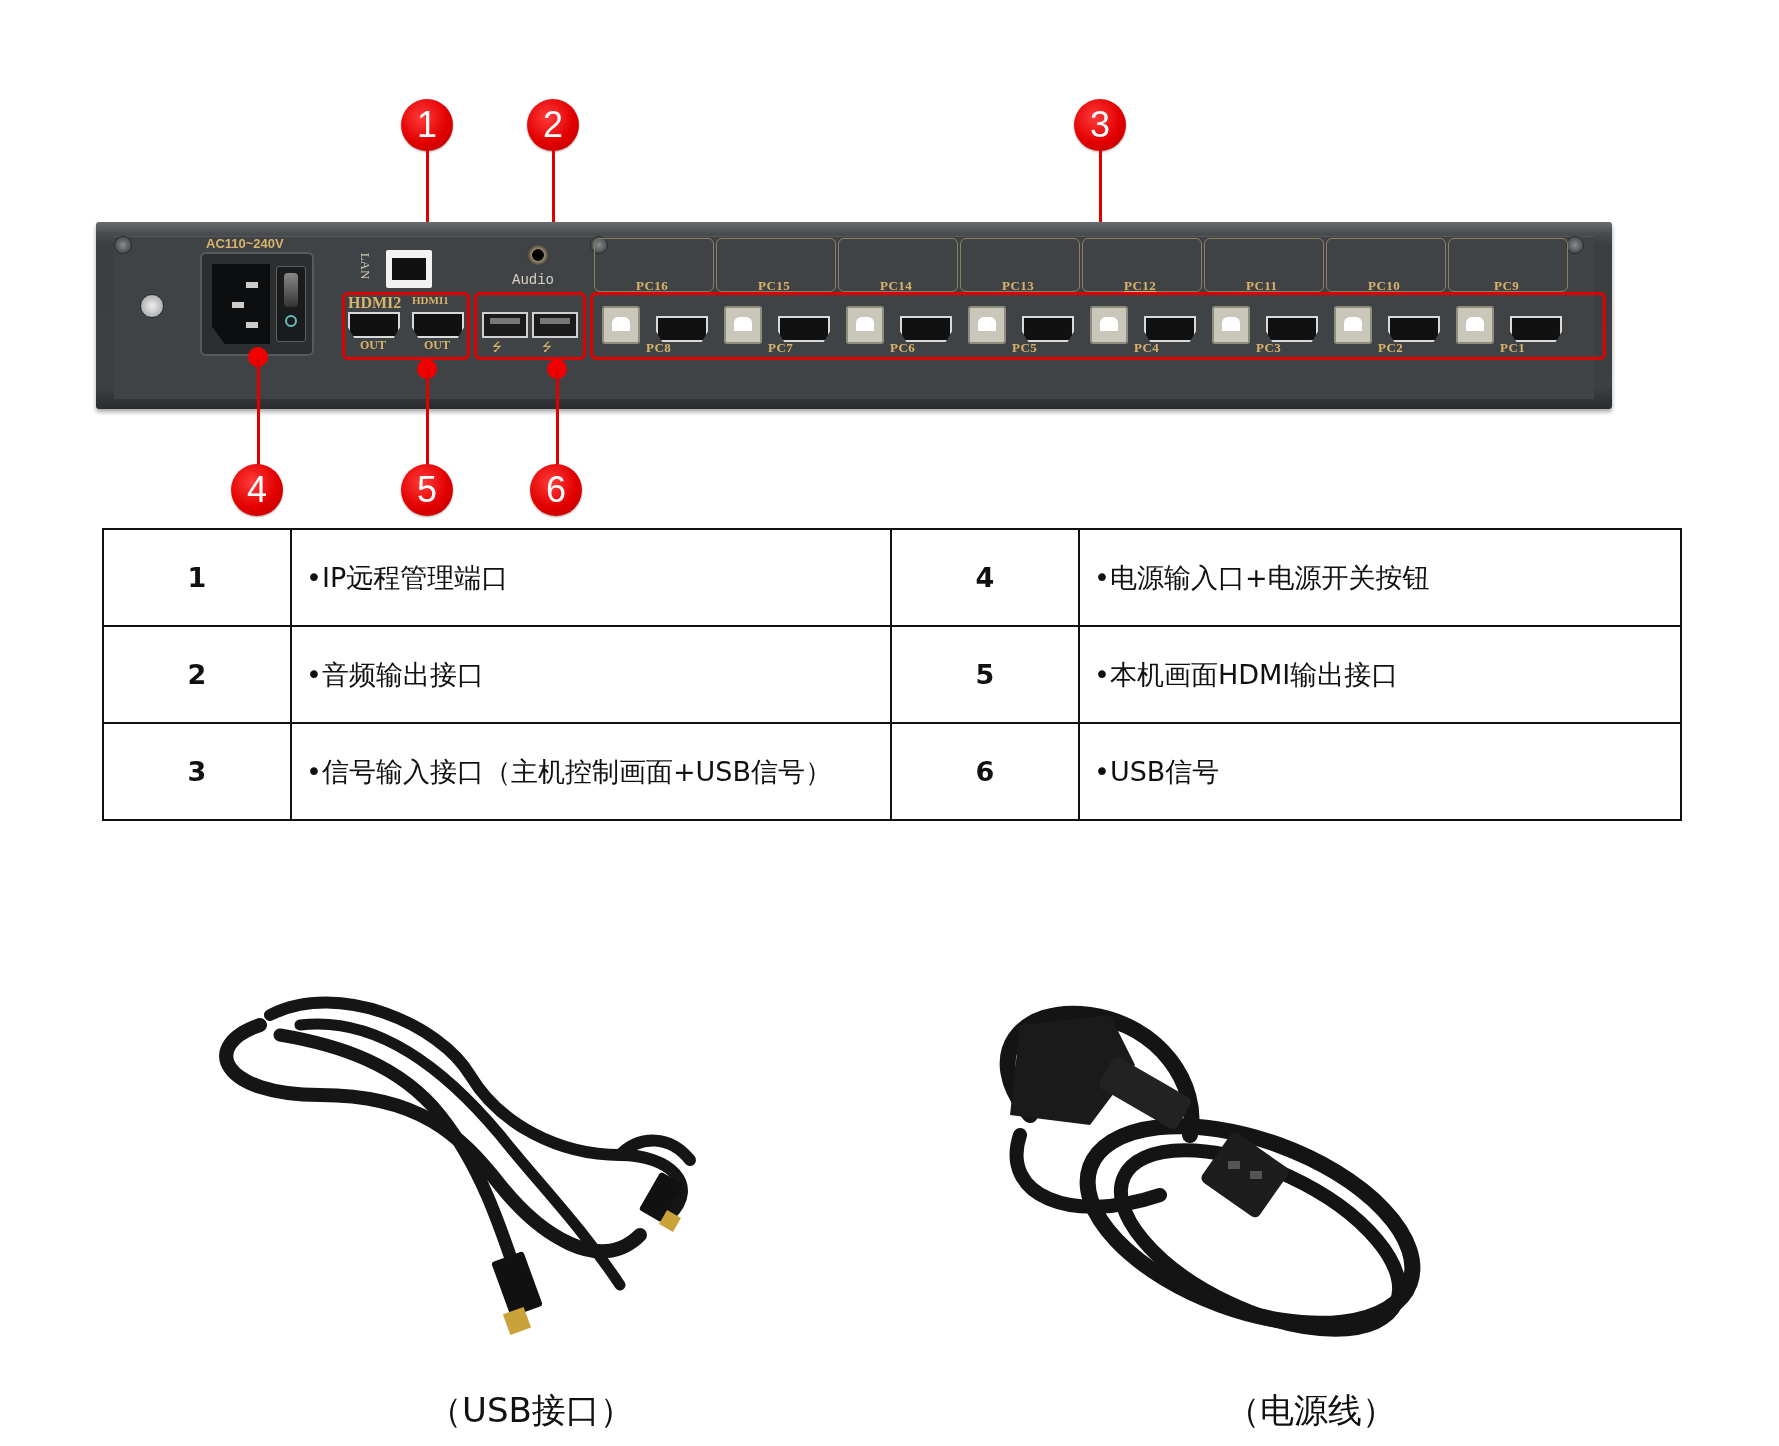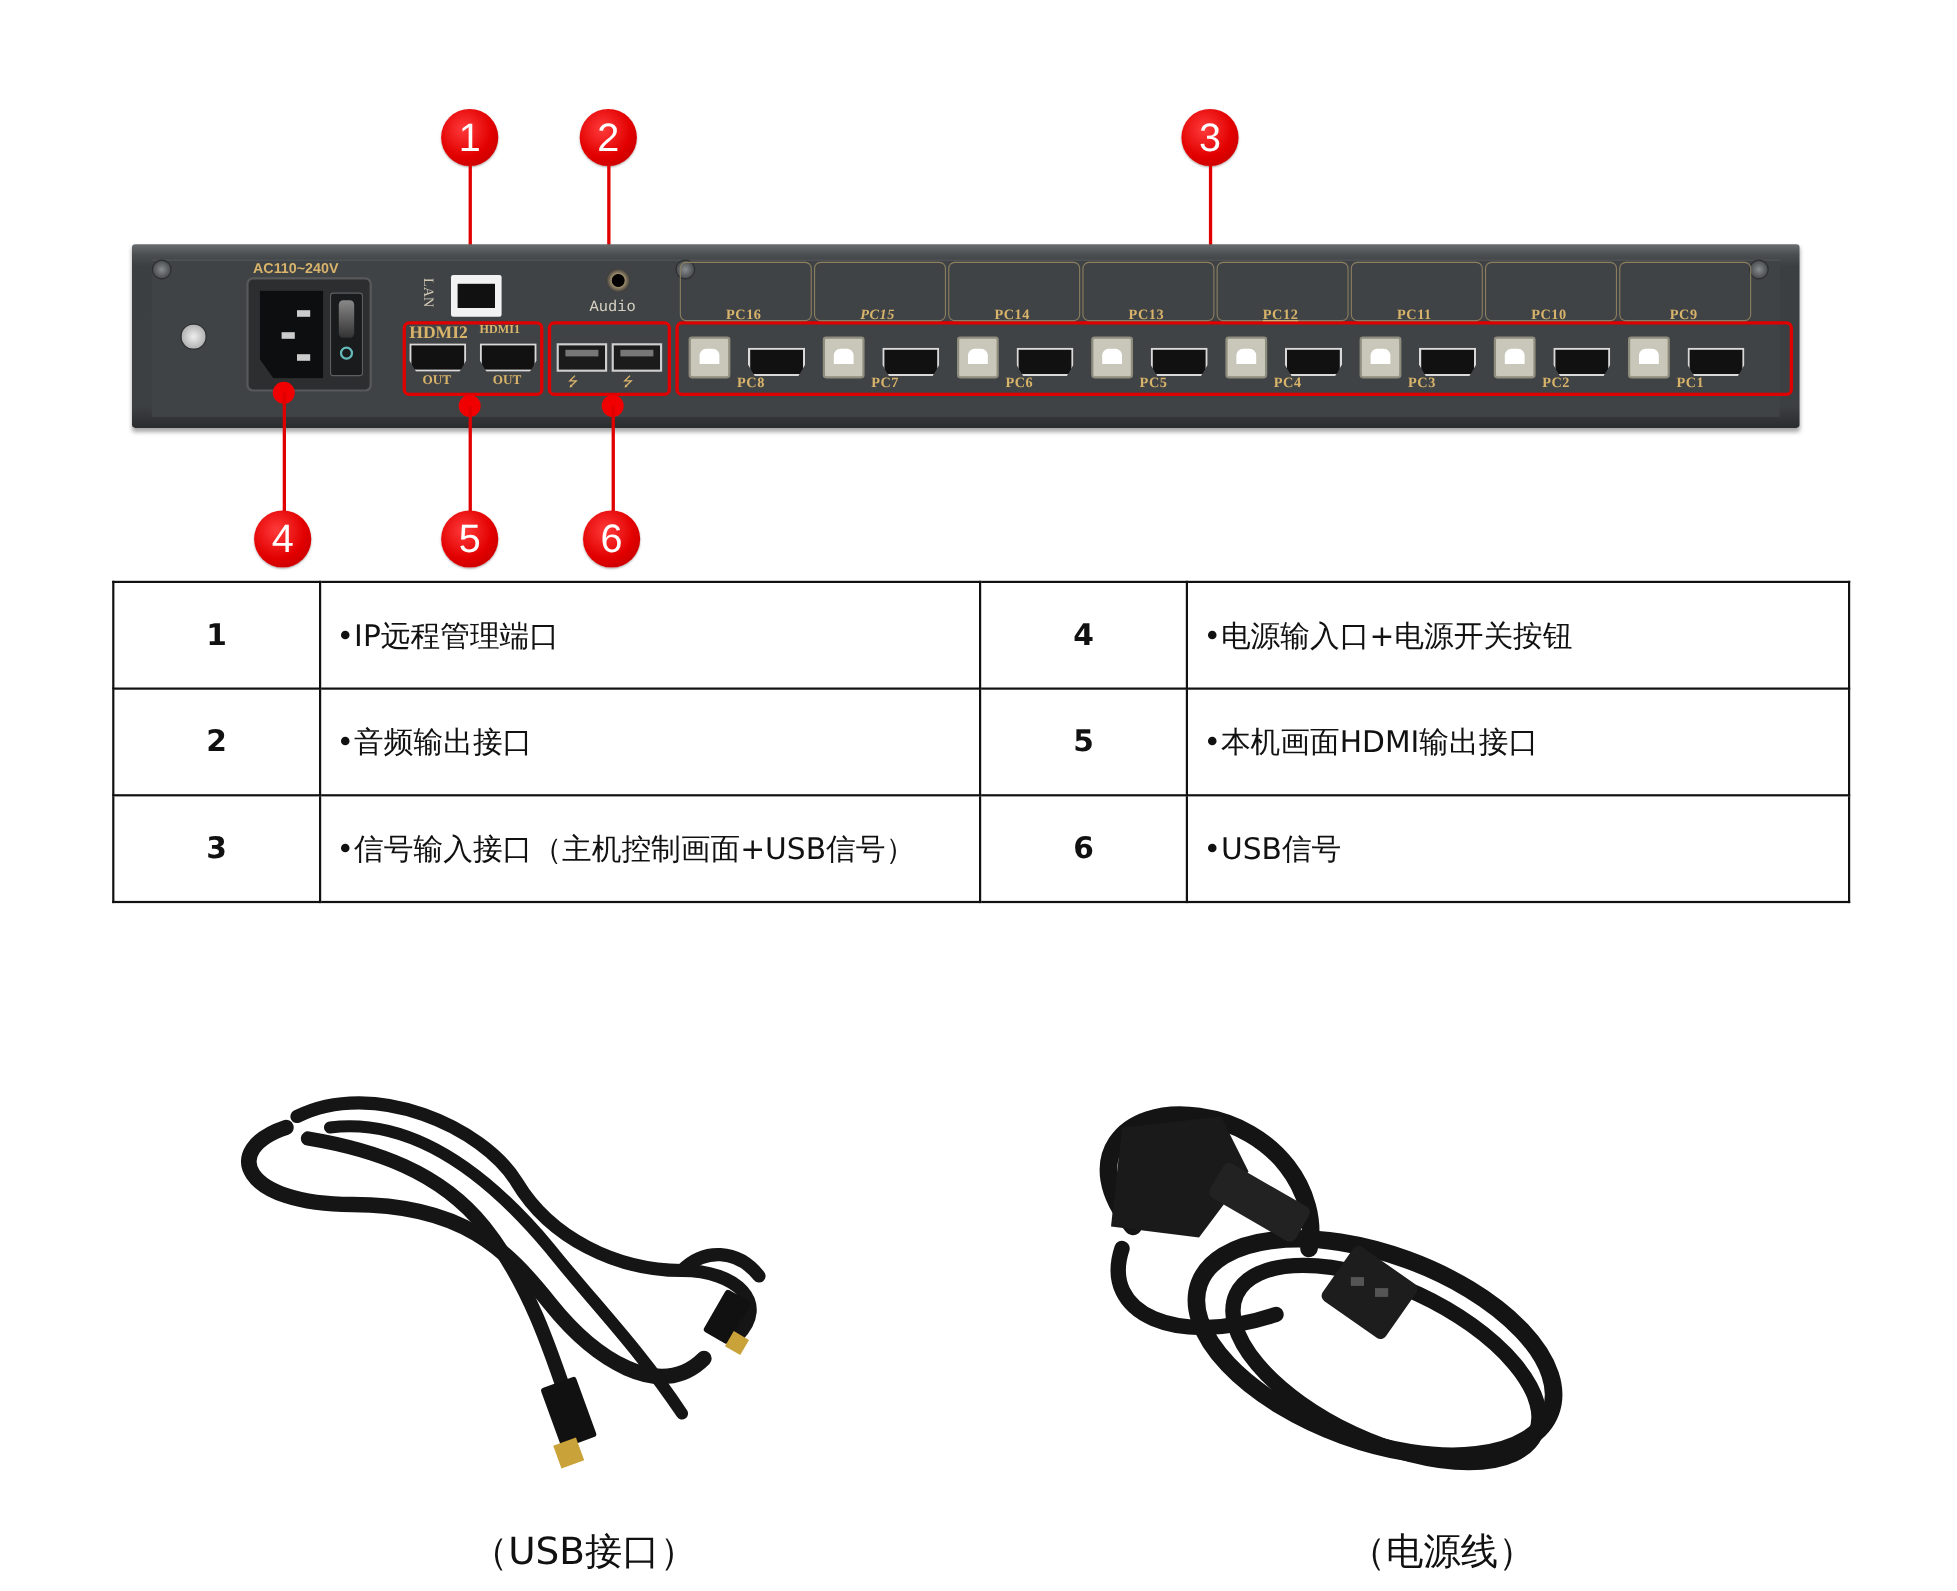--- a/index.html
+++ b/index.html
@@ -9,21 +9,21 @@
 
   
   .callout { position:absolute; width:52px; height:52px; border-radius:50%;
     background:radial-gradient(circle at 40% 35%, #ff3b3b 0%, #e20000 55%, #b80000 100%);
     color:#fff; font-family:"Liberation Sans",sans-serif; font-size:36px; font-weight:400;
     display:flex; align-items:center; justify-content:center; box-shadow:0 1px 2px rgba(0,0,0,.35); }
   .leader { position:absolute; width:3px; background:#e00000; }
   .dot { position:absolute; width:20px; height:20px; border-radius:50%; background:#f00000; }
 
   
-  .device { position:absolute; left:120px; top:222px; width:1516px; height:167px;
+  .device { position:absolute; left:96px; top:222px; width:1516px; height:187px;
     background:linear-gradient(#6a6d70 0%, #4a4d50 6%, #3c3f42 12%, #3d4043 88%, #2a2c2e 100%);
     border-radius:3px; box-shadow:0 3px 4px rgba(0,0,0,.35); }
   .device .inner { position:absolute; left:18px; top:14px; right:18px; bottom:10px;
     background:#404346; border-top:1px solid #55585b; }
   .screw { position:absolute; width:16px; height:16px; border-radius:50%;
     background:radial-gradient(circle,#8a8d90 0%,#4b4e51 70%); border:1px solid #2b2d2f; }
   .gold { color:#d8b36a; font-family:"Liberation Serif",serif; font-weight:700; }
   .power-block { position:absolute; left:104px; top:30px; width:110px; height:100px;
     background:#2c2e30; border:2px solid #57595b; border-radius:6px; }
   .iec { position:absolute; left:10px; top:10px; width:58px; height:80px; background:#0d0e0f;
@@ -123,21 +123,21 @@
   <div class="slot" style="left:498px;top:16px;width:118px;height:52px;"></div>
   <div class="slot" style="left:620px;top:16px;width:118px;height:52px;"></div>
   <div class="slot" style="left:742px;top:16px;width:118px;height:52px;"></div>
   <div class="slot" style="left:864px;top:16px;width:118px;height:52px;"></div>
   <div class="slot" style="left:986px;top:16px;width:118px;height:52px;"></div>
   <div class="slot" style="left:1108px;top:16px;width:118px;height:52px;"></div>
   <div class="slot" style="left:1230px;top:16px;width:118px;height:52px;"></div>
   <div class="slot" style="left:1352px;top:16px;width:118px;height:52px;"></div>
 
   <div class="pc-label gold" style="left:540px;top:56px;">PC16</div>
-  <div class="pc-label gold" style="left:662px;top:56px;font-style:italic;">PC15</div>
+  <div class="pc-label gold" style="left:662px;top:56px;">PC15</div>
   <div class="pc-label gold" style="left:784px;top:56px;">PC14</div>
   <div class="pc-label gold" style="left:906px;top:56px;">PC13</div>
   <div class="pc-label gold" style="left:1028px;top:56px;text-decoration:underline;">PC12</div>
   <div class="pc-label gold" style="left:1150px;top:56px;">PC11</div>
   <div class="pc-label gold" style="left:1272px;top:56px;">PC10</div>
   <div class="pc-label gold" style="left:1398px;top:56px;">PC9</div>
 
   <div class="usbb" style="left:506px;top:84px;"></div>
     <div class="hdmi" style="left:560px;top:94px;"></div>
   <div class="usbb" style="left:628px;top:84px;"></div>

